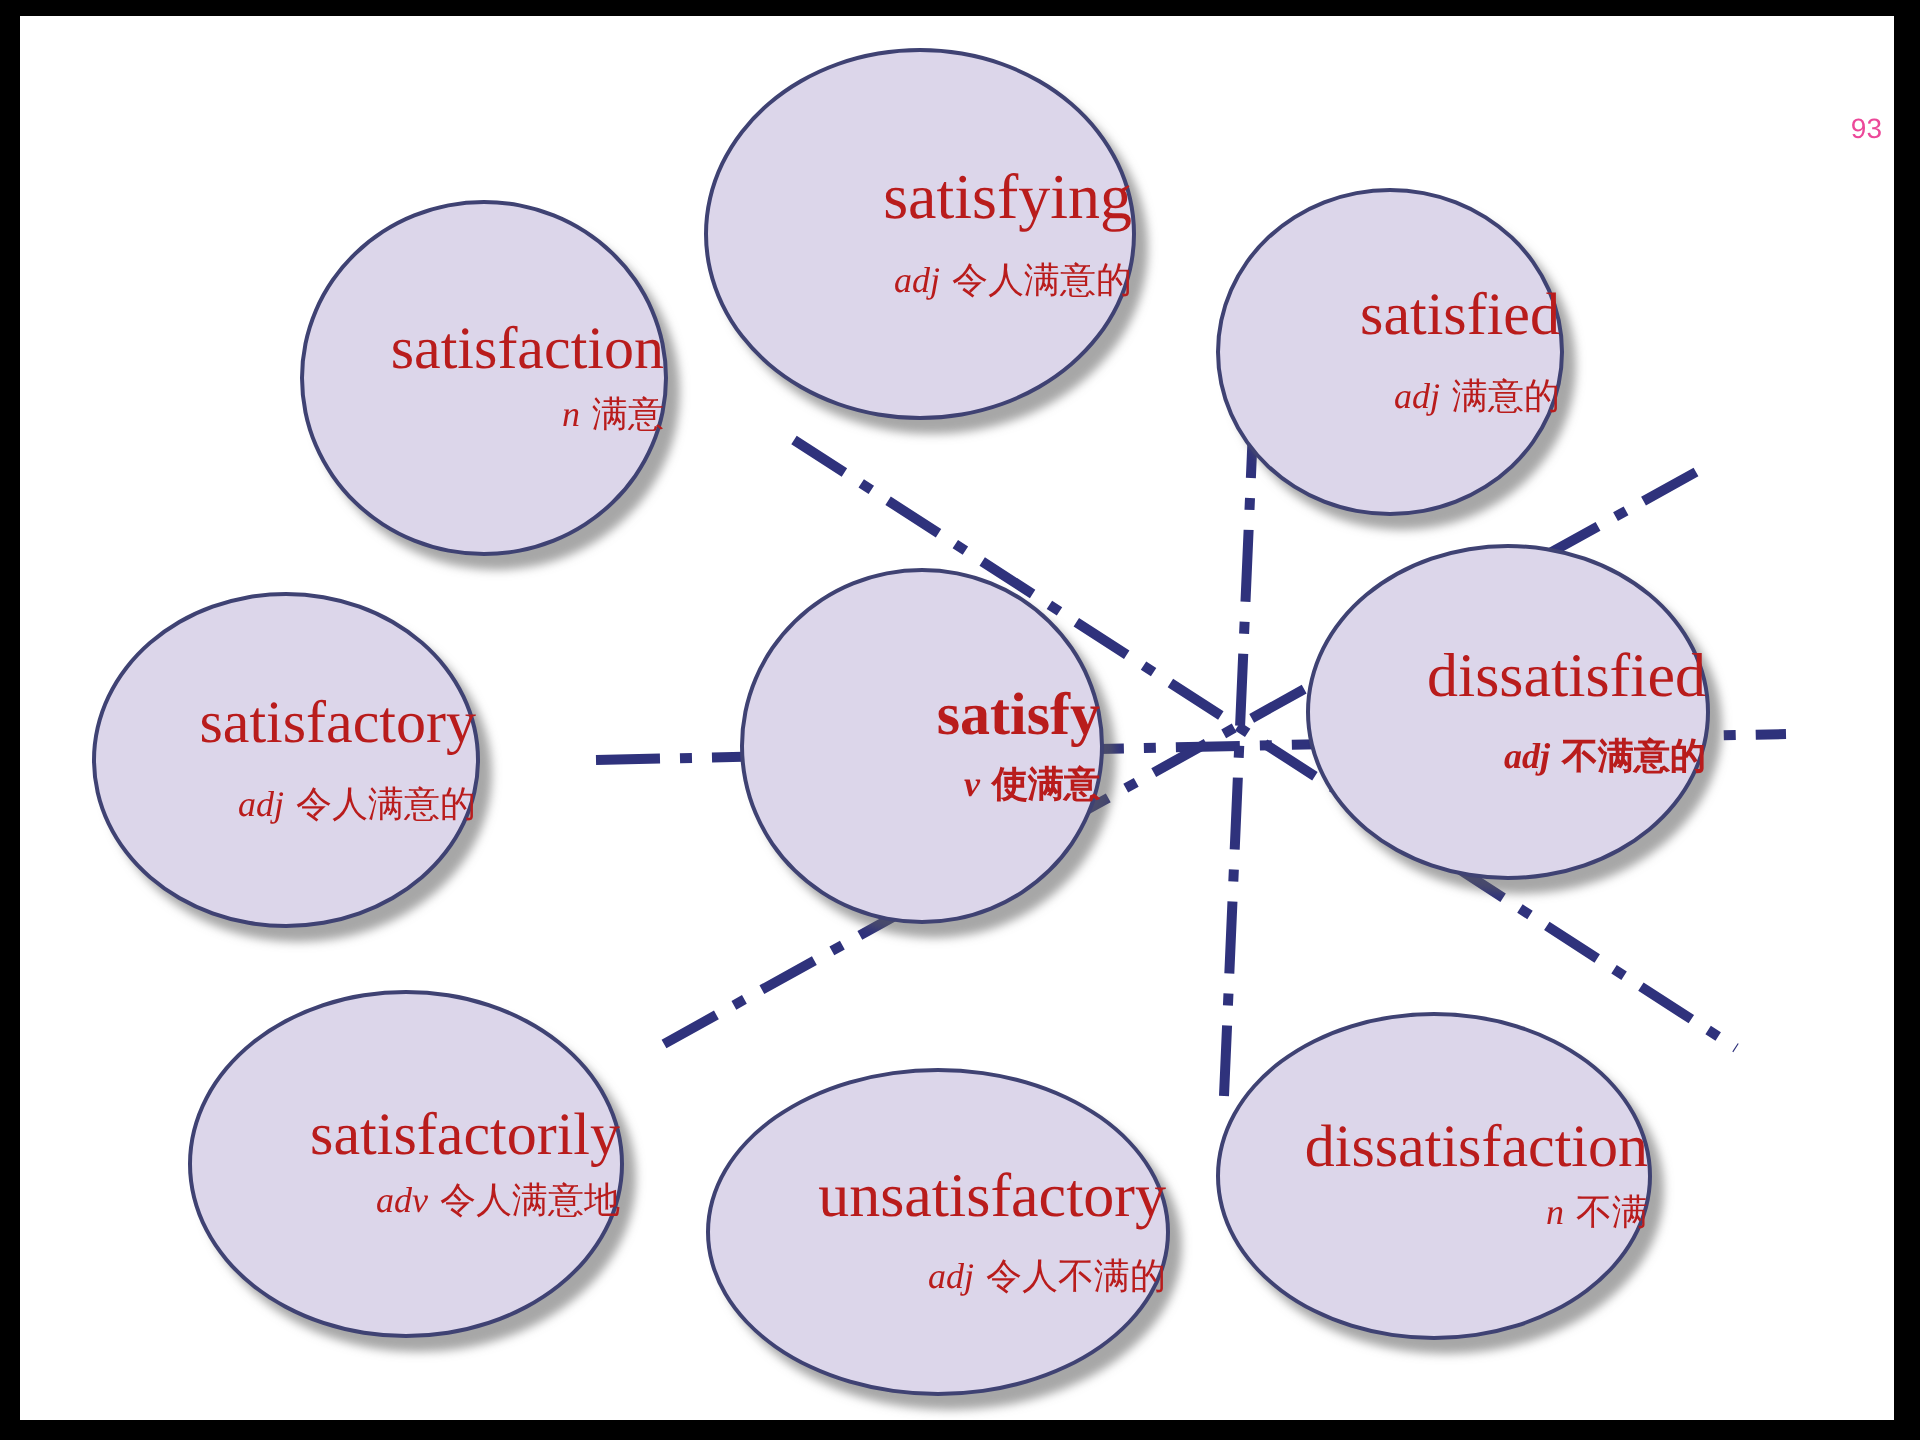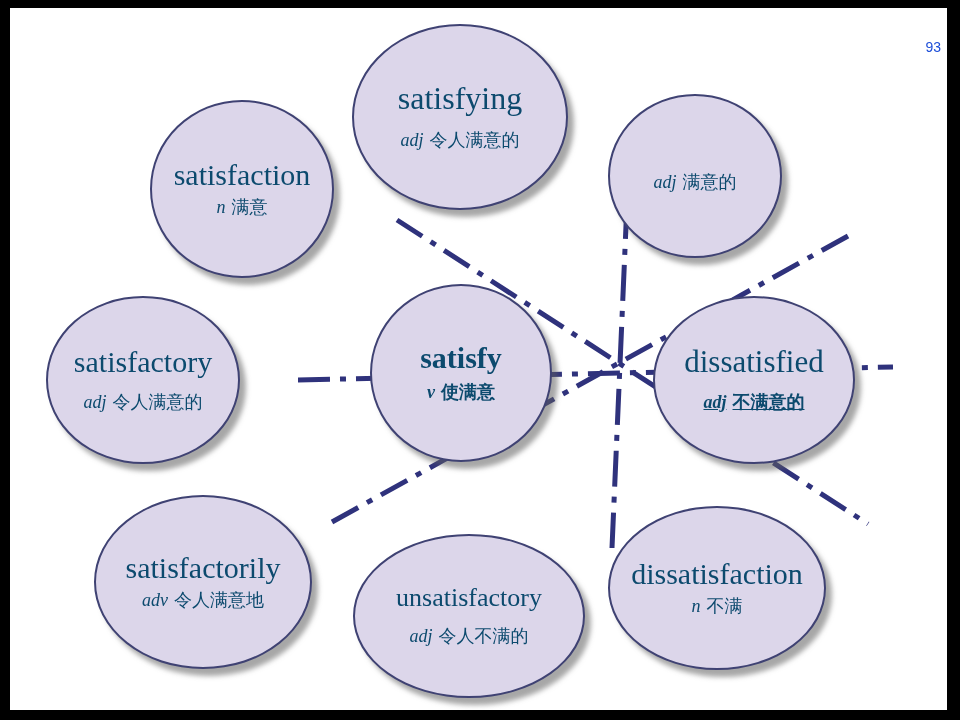--- a/index.html
+++ b/index.html
@@ -11,58 +11,58 @@
   .slide{
     position:absolute;top:8px;left:10px;right:13px;bottom:10px;
     background:#ffffff;
   }
   .title{
     position:absolute;left:26px;top:28px;
     font-size:31px;font-weight:bold;color:var(--title,#1e1a63);
     letter-spacing:.5px;white-space:nowrap;
   }
   .page-number{
-    position:absolute;right:6px;top:31px;
-    font-size:14px;color:#1d4ed8;
+    position:absolute;right:6px;top:48px;
+    font-size:14px;color:#ec4899;
     font-family:"Liberation Sans","DejaVu Sans",sans-serif;
   }
   .lines{
     position:absolute;left:0;top:0;width:937px;height:702px;
     z-index:1;pointer-events:none;
   }
   .node{
     position:absolute;z-index:2;
     border-radius:50%;
     background:var(--node-fill,#dcd6ea);
     border:2px solid var(--node-border,#3f4273);
     box-shadow:6px 7px 5px rgba(95,95,95,.55);
-    display:flex;flex-direction:column;align-items:center;justify-content:center;
-    text-align:center;color:#0c4a6e;
+    display:flex;flex-direction:column;align-items:flex-end;justify-content:center;
+    text-align:center;color:#b91c1c;
   }
   .node .word{font-size:30px;line-height:1.05;white-space:nowrap;}
   .node .def{font-size:18px;margin-top:12px;white-space:nowrap;}
   .node .pos{font-style:italic;margin-right:6px;}
   .node--bold .word,.node--bold .def{font-weight:bold;}
   .node--bold .def{margin-top:6px;font-size:18px;font-family:Liberation Serif, serif;}
-  .node--bold-def .def{font-weight:bold;text-decoration:underline;}
+  .node--bold-def .def{font-weight:bold;}
 
   
   .n-satisfying     {left:342px;top:16px; width:212px;height:182px;}
   .n-satisfying .word{font-size:32px;}
   .n-satisfied      {left:598px;top:86px; width:170px;height:160px;}
   .n-satisfaction   {left:140px;top:92px; width:180px;height:174px;}
   .n-satisfaction .def{margin-top:4px;}
   .n-satisfactory   {left:36px; top:288px;width:190px;height:164px;}
   .n-satisfy        {left:360px;top:276px;width:178px;height:174px;}
-  .n-dissatisfied   {left:643px;top:288px;width:198px;height:164px;}
+  .n-dissatisfied   {left:643px;top:264px;width:198px;height:164px;}
   .n-dissatisfied .word{font-size:31px;}
   .n-satisfactorily {left:84px; top:487px;width:214px;height:170px;}
   .n-satisfactorily .def{margin-top:4px;}
   .n-unsatisfactory {left:343px;top:526px;width:228px;height:160px;}
-  .n-unsatisfactory .word{font-size:26px;}
+  .n-unsatisfactory .word{font-size:31px;}
   .n-dissatisfaction{left:598px;top:498px;width:214px;height:160px;}
   .n-dissatisfaction .def{margin-top:4px;}
 </style>
 </head>
 <body>
 
 <div class="slide">
 
   <div class="page-number">93</div>
 
@@ -74,20 +74,21 @@
   </svg>
 
   <div class="node n-satisfying">
     <div class="word">satisfying</div>
     <div class="def">
       <span class="pos">adj</span><span>令人满意的</span>
     </div>
   </div>
 
   <div class="node n-satisfied">
+    <div class="word">satisfied</div>
     <div class="def">
       <span class="pos">adj</span><span>满意的</span>
     </div>
   </div>
 
   <div class="node n-satisfaction">
     <div class="word">satisfaction</div>
     <div class="def">
       <span class="pos">n</span><span>满意</span>
     </div>

